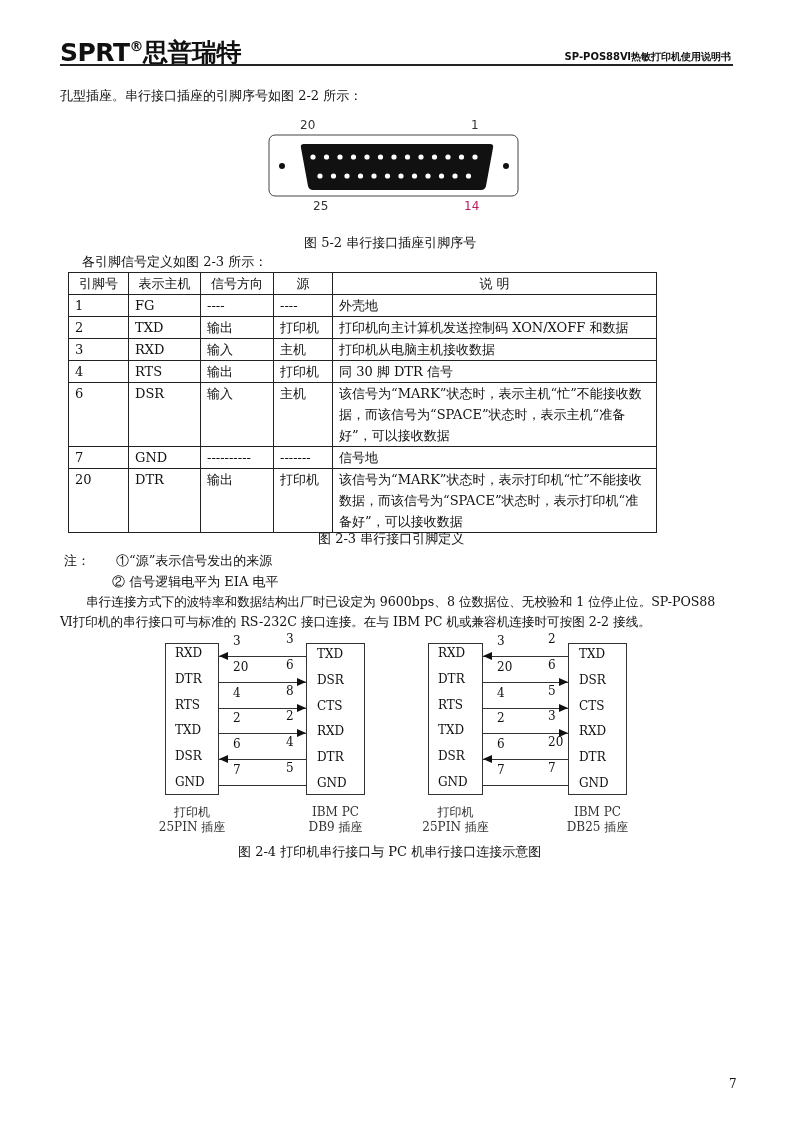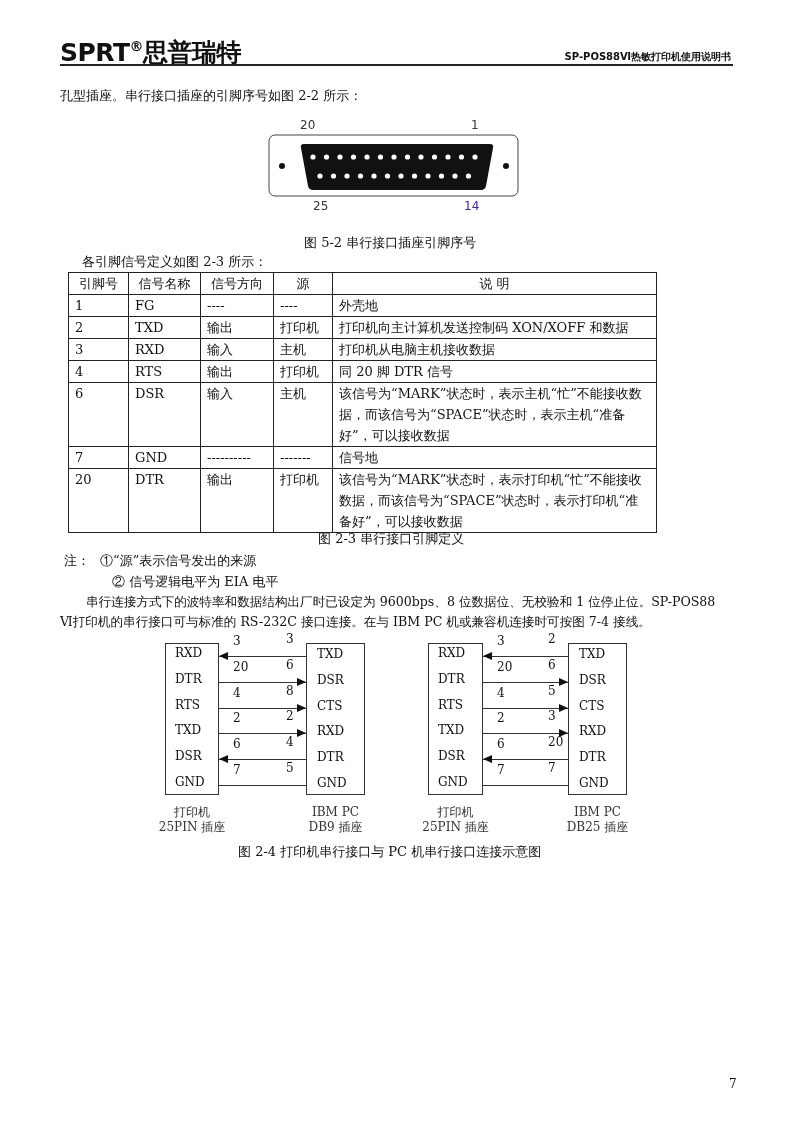--- a/index.html
+++ b/index.html
@@ -70,36 +70,36 @@
       <circle cx="119.5" cy="42" r="2.6" fill="#fff"></circle>
       <circle cx="133" cy="42" r="2.6" fill="#fff"></circle>
       <circle cx="146.5" cy="42" r="2.6" fill="#fff"></circle>
       <circle cx="160" cy="42" r="2.6" fill="#fff"></circle>
       <circle cx="173.5" cy="42" r="2.6" fill="#fff"></circle>
       <circle cx="187" cy="42" r="2.6" fill="#fff"></circle>
       <circle cx="200.5" cy="42" r="2.6" fill="#fff"></circle>
     </g>
 </svg>
 <div class="abs" style="left:313px; top:199px; font-family:'DejaVu Sans','Liberation Sans',sans-serif; font-size:12px; color:#333;">25</div>
-<div class="abs" style="left:464px; top:199px; font-family:'DejaVu Sans','Liberation Sans',sans-serif; font-size:12px; color:#4c1d95;">14</div>
+<div class="abs" style="left:464px; top:199px; font-family:'DejaVu Sans','Liberation Sans',sans-serif; font-size:12px; color:#be185d;">14</div>
 <div class="abs caption" style="left:304px; top:234px;">图 5-2  串行接口插座引脚序号</div>
 
 <div class="abs para" style="left:82px; top:251px;">各引脚信号定义如图 2-3 所示：</div>
 <table class="pins">
   <colgroup>
     <col style="width:60px">
       <col style="width:72px">
       <col style="width:73px">
       <col style="width:59px">
       <col style="width:324px">
   </colgroup>
   <thead>
     <tr>
       <th>引脚号</th>
-      <th>信号名称</th>
+      <th>表示主机</th>
       <th>信号方向</th>
       <th>源</th>
       <th class="desc">说  明</th>
     </tr>
   </thead>
   <tbody id="pin-rows">
       <tr>
         <td class="bold-en">1</td>
         <td class="bold-en">FG</td>
         <td>----</td>
@@ -118,21 +118,21 @@
         <td class="bold-en">RXD</td>
         <td>输入</td>
         <td>主机</td>
         <td style="white-space: normal; word-break: break-all; margin-left: 46px;">打印机从电脑主机接收数据</td>
       </tr>
       <tr>
         <td class="bold-en">4</td>
         <td class="bold-en">RTS</td>
         <td>输出</td>
         <td>打印机</td>
-        <td style="white-space: normal; word-break: break-all;">同 20 脚 DTR 信号</td>
+        <td style="white-space: normal; word-break: break-all;">同 30 脚 DTR 信号</td>
       </tr>
       <tr>
         <td class="bold-en">6</td>
         <td class="bold-en">DSR</td>
         <td>输入</td>
         <td>主机</td>
         <td style="white-space: normal; word-break: break-all;">该信号为“MARK”状态时，表示主机“忙”不能接收数据，而该信号为“SPACE”状态时，表示主机“准备好”，可以接收数据</td>
       </tr>
       <tr>
         <td class="bold-en">7</td>
@@ -146,25 +146,25 @@
         <td class="bold-en">DTR</td>
         <td>输出</td>
         <td>打印机</td>
         <td style="white-space: normal; word-break: break-all;">该信号为“MARK”状态时，表示打印机“忙”不能接收数据，而该信号为“SPACE”状态时，表示打印机“准备好”，可以接收数据</td>
       </tr>
     </tbody>
 </table>
 <div class="abs caption" style="left:318px; top:530px;">图 2-3  串行接口引脚定义</div>
 
 <div class="abs para" style="left:64px; top:550px;">注：</div>
-<div class="abs para" style="left:100px; top:550px;">①“源”表示信号发出的来源</div>
+<div class="abs para" style="left:116px; top:550px;">①“源”表示信号发出的来源</div>
 <div class="abs para" style="left:112px; top:571px;">②  信号逻辑电平为 EIA 电平</div>
 
 <div class="abs para" style="left:86px; top:591px; font-size:12.6px;">串行连接方式下的波特率和数据结构出厂时已设定为 9600bps、8 位数据位、无校验和 1 位停止位。SP-POS88</div>
-<div class="abs para" style="left:60px; top:611px; font-size:12.6px;">Ⅵ打印机的串行接口可与标准的 RS-232C 接口连接。在与 IBM PC 机或兼容机连接时可按图 7-4 接线。</div>
+<div class="abs para" style="left:60px; top:611px; font-size:12.6px;">Ⅵ打印机的串行接口可与标准的 RS-232C 接口连接。在与 IBM PC 机或兼容机连接时可按图 2-2 接线。</div>
 
 <div id="diagram-0" class="abs" style="left:0; top:0;">
     <div class="conn-box" style="left:165px; top:643px; width:54px; height:152px;"></div>
     <div class="conn-box" style="left:306px; top:643px; width:59px; height:152px;"></div>
     <div class="sig" style="left:175px; top:646px;">RXD</div>
     <div class="sig" style="left:317px; top:647px;">TXD</div>
     <div class="wire" style="left:219px; top:656px; width:87px;"></div>
     <div class="pin" style="left:233px; top:634px;">3</div>
     <div class="pin" style="left:286px; top:632px;">3</div>
     <div class="arrow-l" style="left:219px; top:652px;"></div>

